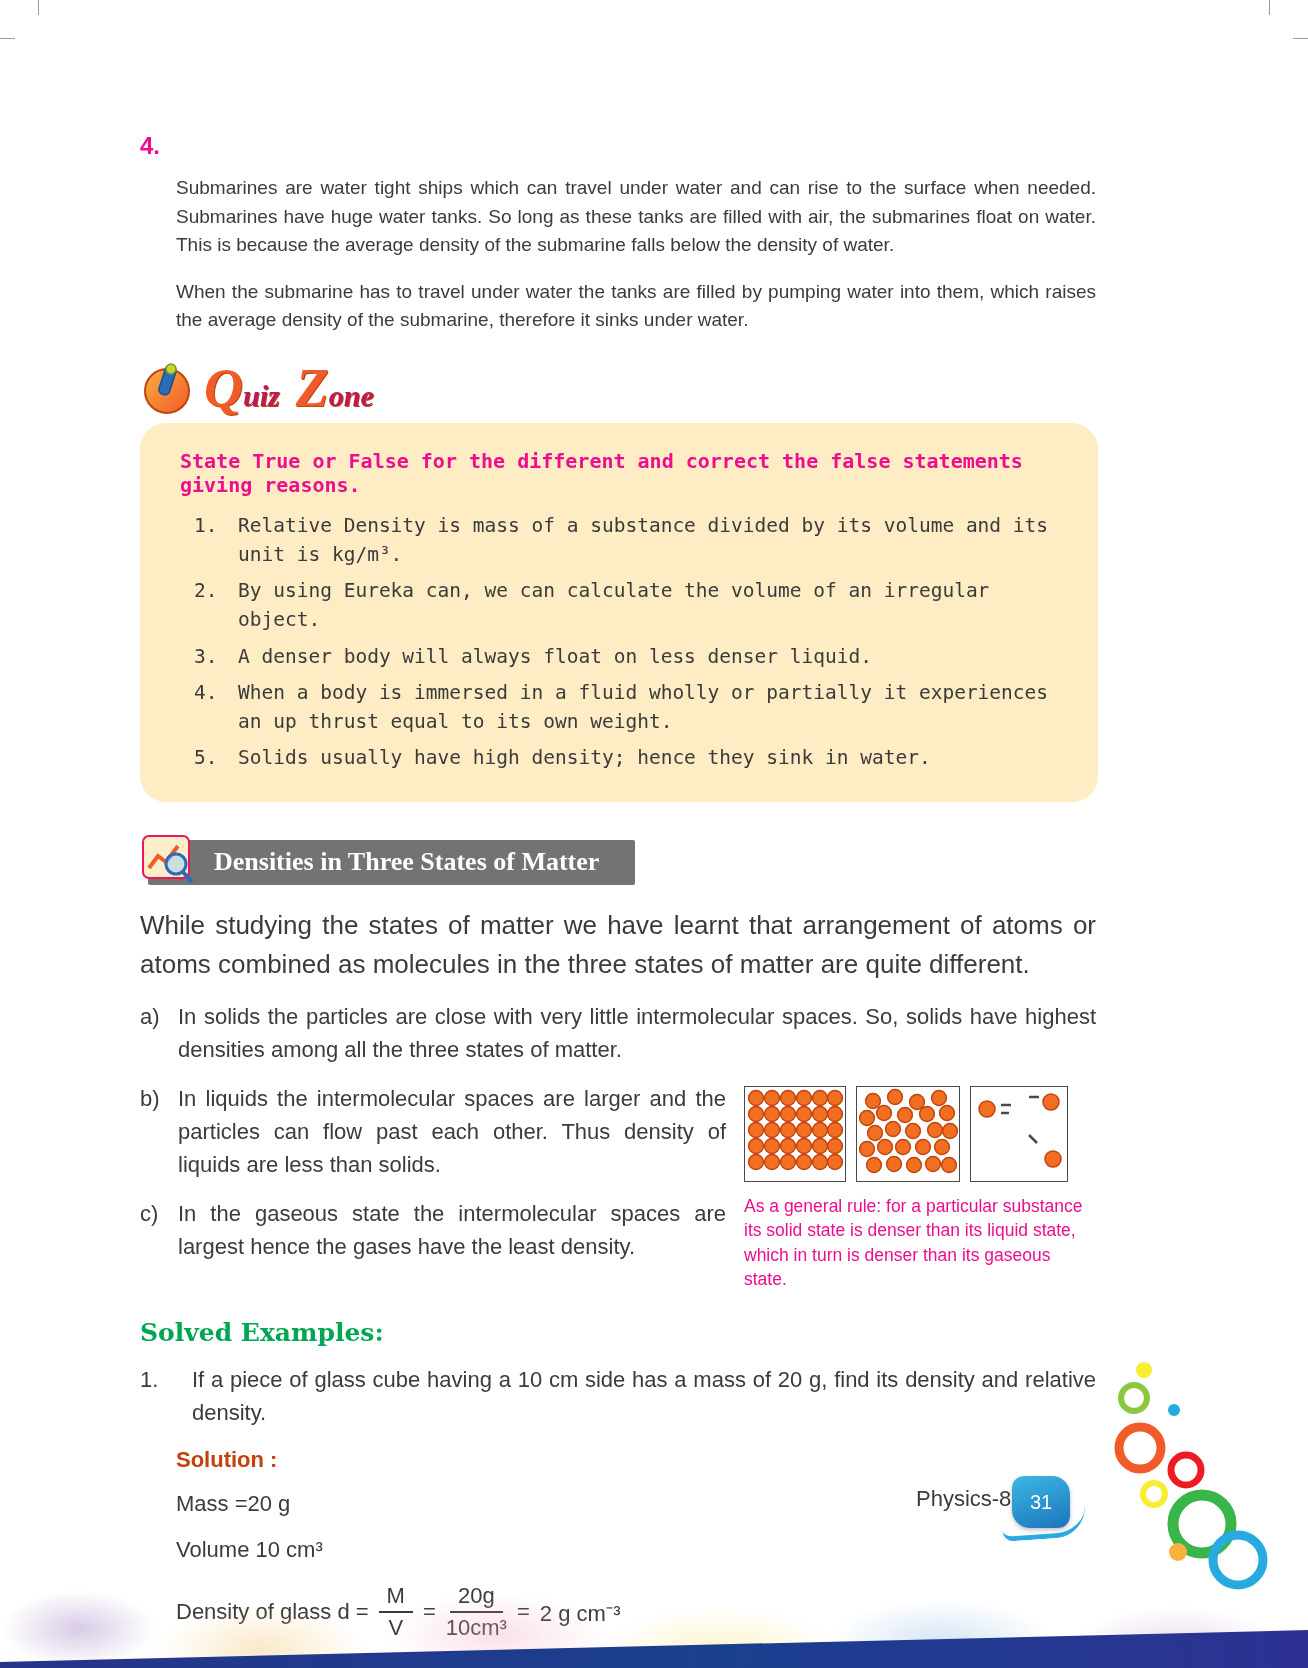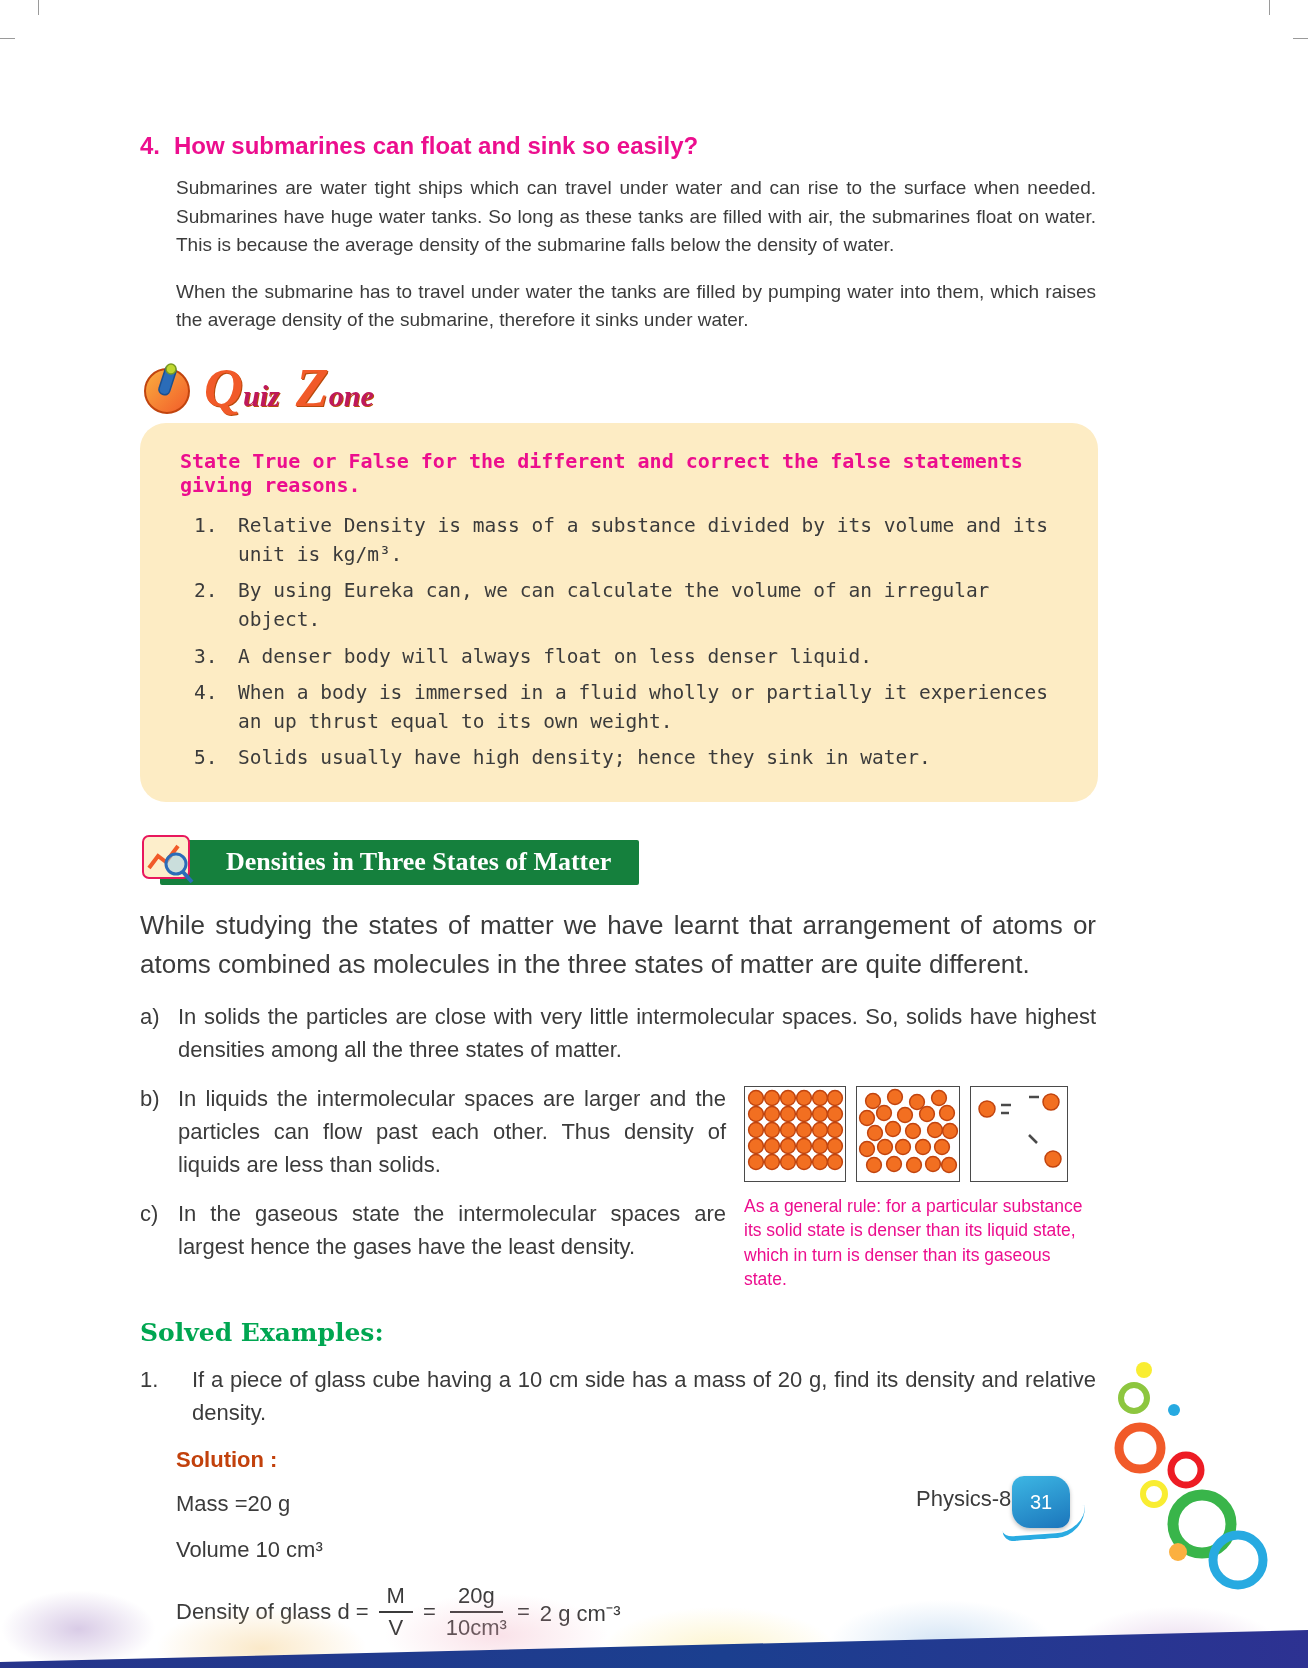--- a/index.html
+++ b/index.html
@@ -28,23 +28,23 @@
   .qz-word::first-letter{font-size:1.8em; color:#f15a29;}
 
   .quiz-box{background:#fdecc30(0); background:#fdecc4; border-radius:26px; padding:26px 34px 22px 40px; width:884px;}
   .quiz-instruction{color:#ec0e8e; font-family:"DejaVu Sans Mono", monospace; font-weight:bold; font-size:20px; margin-bottom:14px;}
   .quiz-item{display:flex; gap:16px; font-family:"DejaVu Sans Mono", monospace; font-size:19.5px; line-height:1.5; margin:7px 0 7px 14px;}
   .quiz-item .num{flex:0 0 28px;}
   .quiz-item .txt{flex:1;}
 
   
   .banner-wrap{position:relative; margin:30px 0 22px 0; height:52px;}
-  .banner{position:absolute; left:20px; top:8px; background:#15803d; color:#ffffff;
+  .banner{position:absolute; left:8px; top:8px; background:#737373; color:#ffffff;
     font-family:"Liberation Serif", serif; font-weight:bold; font-size:26px;
-    padding:7px 28px 8px 66px; border-radius:2px;}
+    padding:7px 36px 8px 66px; border-radius:2px;}
   .banner-icon{position:absolute; left:0; top:-2px; width:56px; height:56px; z-index:2;}
 
   .intro{margin:0 0 16px 0; font-size:26px; line-height:1.5; text-align:justify;}
   .abc{display:flex; gap:10px; font-size:22px; line-height:1.5; margin:0 0 16px 0;}
   .abc .lbl{flex:0 0 28px;}
   .abc .txt{flex:1; text-align:justify;}
 
   .two-col{display:flex; gap:18px;}
   .col-left{width:586px;}
   .col-right{width:352px; padding-top:4px;}
@@ -91,21 +91,20 @@
 
   <div class="crop tl-v"></div>
   <div class="crop tl-h"></div>
   <div class="crop tr-v"></div>
   <div class="crop tr-h"></div>
 
   <div class="content">
 
     <div class="sec-heading">
       <span>4.</span>
-      <span>How submarines can float and sink so easily?</span>
     </div>
     <p class="para">Submarines are water tight ships which can travel under water and can rise to the surface when needed. Submarines have huge water tanks. So long as these tanks are filled with air, the submarines float on water. This is because the average density of the submarine falls below the density of water.</p>
     <p class="para">When the submarine has to travel under water the tanks are filled by pumping water into them, which raises the average density of the submarine, therefore it sinks under water.</p>
 
     <div class="qz-logo">
       <svg class="qz-icon" viewBox="0 0 54 54">
         <defs>
           <linearGradient id="qzg" x1="0" y1="0" x2="1" y2="1">
             <stop offset="0" stop-color="#fbb040"></stop>
               <stop offset="1" stop-color="#f15a29"></stop>

